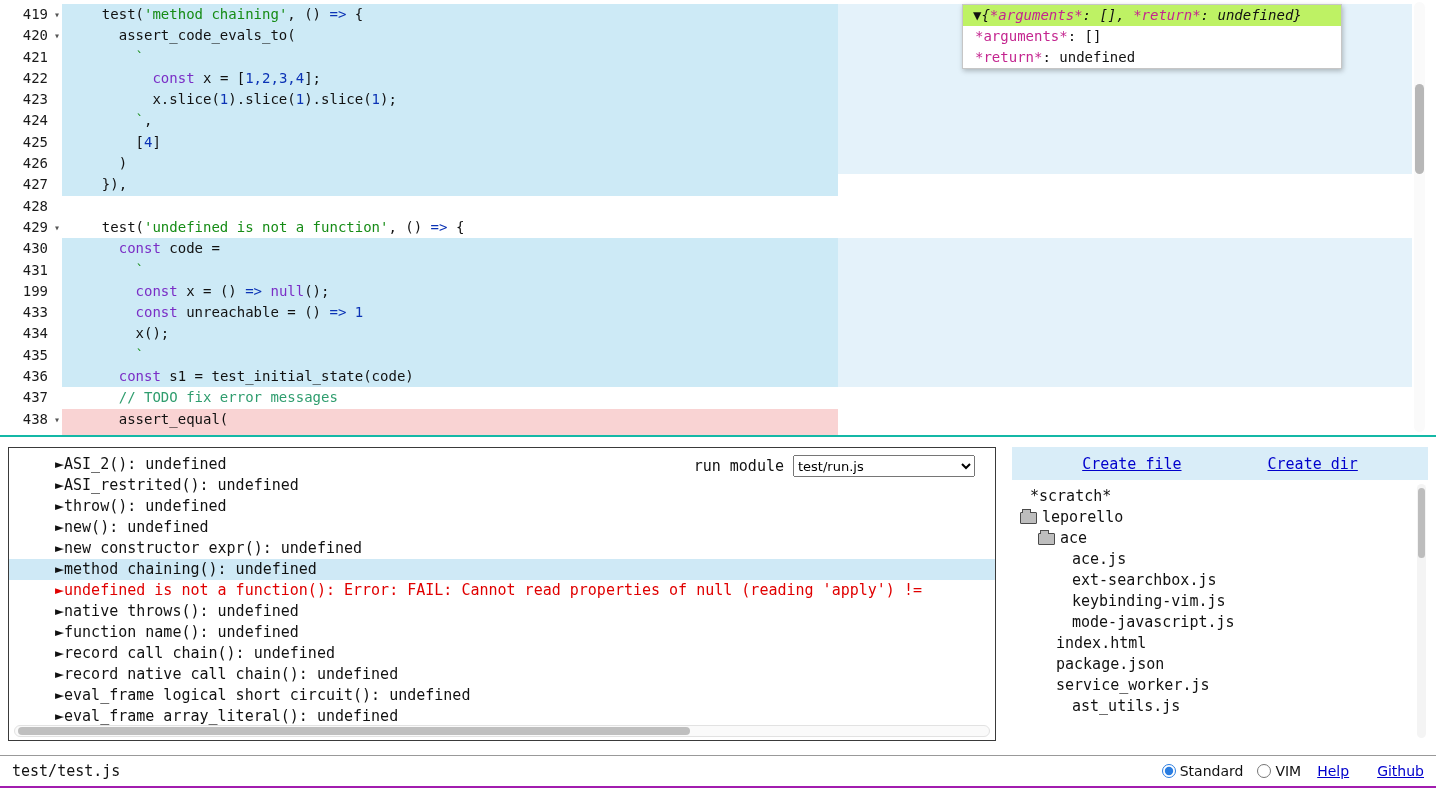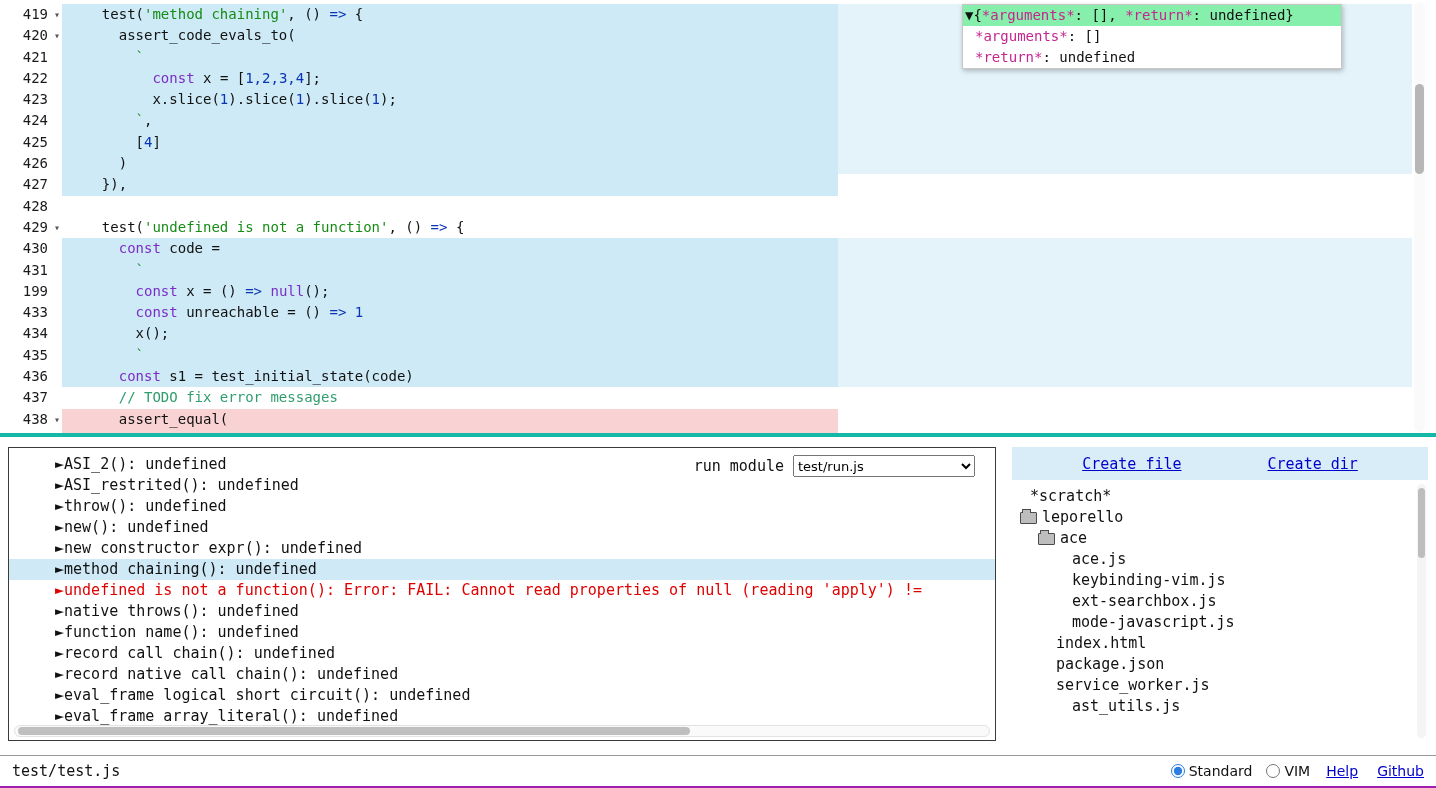--- a/index.html
+++ b/index.html
@@ -1,21 +1,21 @@
 <!DOCTYPE html>
 <html><head>
 <meta charset="utf-8">
 <style>
   * { margin:0; padding:0; box-sizing:border-box; }
   html,body { width:1436px; height:788px; background:#fff; overflow:hidden; }
   body { font-family:"DejaVu Sans Mono",monospace; position:relative; color:#111; }
 
   
   .editor { position:absolute; left:0; top:0; width:1436px; height:437px;
-            overflow:hidden; padding-top:4px; border-bottom:4px solid #14b8a6; background:#fff; }
+            overflow:hidden; padding-top:4px; border-bottom:2px solid #14b8a6; background:#fff; }
   .code-line { position:relative; height:21.3px; line-height:21.3px; font-size:14px; white-space:pre; }
   .hl { position:absolute; top:0; bottom:0; z-index:0; }
   .hl-left  { left:62px;  width:776px; }
   .hl-right { left:838px; width:574px; }
   .bg-blue       { background:#cdeaf6; }
   .bg-blue-light { background:#e4f2fa; }
   .bg-pink       { background:#f9d3d3; }
   .gutter { position:absolute; left:0; top:0; width:62px; text-align:right;
             padding-right:14px; color:#1a1a1a; z-index:2; }
   .fold { position:absolute; right:2px; top:0; font-size:10px; color:#555; }
@@ -26,21 +26,21 @@
   .tk-k { color:#7a2ec6; }
   .tk-n { color:#0b33b5; }
   .tk-c { color:#2f9d6e; }
   .tk-m { color:#c4258f; }
 
   
   .tooltip { position:absolute; left:962px; top:4px; width:380px; z-index:5;
              background:#fff; border:1px solid #c6c6c6; box-shadow:1px 2px 5px rgba(0,0,0,.25);
              font-size:14px; }
   .tooltip-row { height:21px; line-height:21px; white-space:pre; padding-left:12px; overflow:hidden; }
-  .tooltip-row.header { background:#86efac; padding-left:2px; }
+  .tooltip-row.header { background:#bef264; padding-left:10px;font-style:italic; }
 
   
   .ed-scroll { position:absolute; right:11px; top:2px; width:11px; height:430px;
                background:#fafafa; border-radius:6px; z-index:6; }
   .ed-scroll .thumb { position:absolute; left:1px; top:82px; width:9px; height:90px;
                       background:#b7b7b7; border-radius:5px; }
 
   
   .console { position:absolute; left:8px; top:447px; width:988px; height:294px;
              border:1px solid #3a3a3a; background:#fff; overflow:hidden; }
@@ -153,22 +153,22 @@
 <div class="files">
   <div class="files-header">
     <span class="link">Create file</span>
     <span class="link">Create dir</span>
   </div>
   <div class="file-tree">
       <div class="file-row" style="padding-left: 18px;"><span>*scratch*</span></div>
       <div class="file-row" style="padding-left: 8px;"><span class="folder-ico"></span><span>leporello</span></div>
       <div class="file-row" style="padding-left: 26px;"><span class="folder-ico"></span><span>ace</span></div>
       <div class="file-row" style="padding-left: 60px;"><span>ace.js</span></div>
+      <div class="file-row" style="padding-left: 60px;"><span>ext-searchbox.js</span></div>
       <div class="file-row" style="padding-left: 60px;"><span>keybinding-vim.js</span></div>
-      <div class="file-row" style="padding-left: 60px;"><span>ext-searchbox.js</span></div>
       <div class="file-row" style="padding-left: 60px;"><span>mode-javascript.js</span></div>
       <div class="file-row" style="padding-left: 44px;"><span>index.html</span></div>
       <div class="file-row" style="padding-left: 44px;"><span>package.json</span></div>
       <div class="file-row" style="padding-left: 44px;"><span>service_worker.js</span></div>
       <div class="file-row" style="padding-left: 60px;"><span>ast_utils.js</span></div>
     </div>
   <div class="f-scroll">
     <div class="thumb"></div>
   </div>
 </div>
@@ -179,18 +179,18 @@
     <span style="display:flex;gap:14px;align-items:center;">
         <label class="mode">
           <input type="radio" name="keymode" checked="" style="">
           <span>Standard</span>
         </label>
         <label class="mode">
           <input type="radio" name="keymode" style="">
           <span>VIM</span>
         </label>
       </span>
-    <span style="display:flex;gap:19px;align-items:center;">
+    <span style="display:flex;gap:28px;align-items:center;">
         <span class="link">Help</span>
         <span class="link">Github</span>
       </span>
   </div>
 </div>
 
 </body></html>

